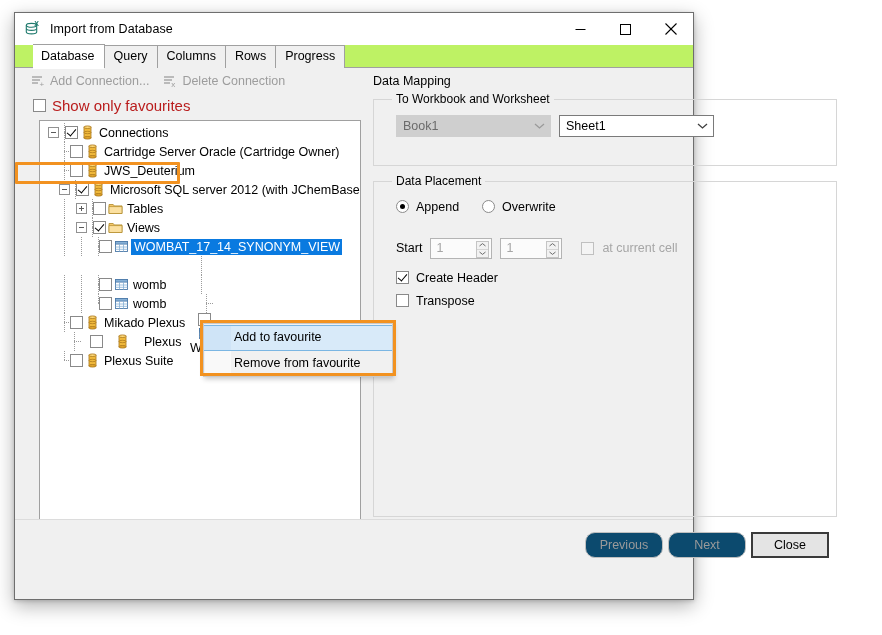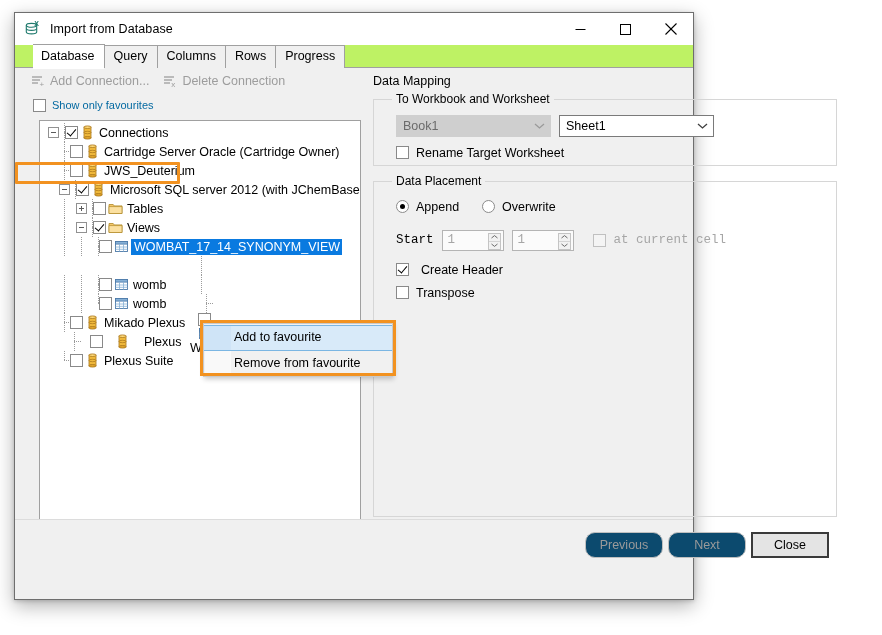--- a/index.html
+++ b/index.html
@@ -153,21 +153,21 @@
   }
   .fav-row {
     position: absolute;
     left: 2px;
     top: 0px;
     display: flex;
     align-items: center;
     gap: 6px;
     height: 18px;
   }
-  .fav-label { font-size: 11px; color: #0369a1; white-space: nowrap; text-align: right; }
+  .fav-label { font-size: 15px; color: #b91c1c; white-space: nowrap; text-align: right; }
 
   .cb {
     width: 13px;
     height: 13px;
     border: 1px solid #898989;
     background: #ffffff;
     box-sizing: border-box;
     position: relative;
     flex: none;
   }
@@ -798,39 +798,35 @@
               </div>
               <div class="combo" style="width:155px;">
                 <span>Sheet1</span>
                 <span class="chev">
                   <svg width="11" height="8" viewBox="0 0 11 8">
                       <path d="M1 2l4.5 4L10 2" fill="none" stroke="#3f3f3f" stroke-width="1.3"></path>
                     </svg>
                 </span>
               </div>
             </div>
-            <div class="row" style="gap:7px; margin-top:9px;">
-              <span class="cb"></span>
-              <span class="lbl">Rename Target Worksheet</span>
-            </div>
           </div>
         </fieldset>
 
         <fieldset class="gbox" style="height:343px; margin-top:8px;">
           <legend>Data Placement</legend>
           <div class="gbox-body" style="padding-top:6px;">
 
             <div class="row" style="gap:7px;">
               <span class="radio on"></span>
               <span class="lbl">Append</span>
               <span class="radio" style="margin-left:16px;"></span>
               <span class="lbl">Overwrite</span>
             </div>
 
-            <div class="row" style="gap:8px; margin-top:16px;font-family:Liberation Mono, monospace;">
+            <div class="row" style="gap:8px; margin-top:24px;">
               <span class="lbl">Start</span>
               <span class="spin">
                 <span class="val">1</span>
                 <span class="btns">
                   <div>
                       <svg width="7" height="4" viewBox="0 0 7 4">
                         <path d="M0.5 3L3.5 0.6L6.5 3" fill="none" stroke="#6b6b6b" stroke-width="1"></path>
                       </svg>
                     </div>
                   <div>
@@ -852,21 +848,21 @@
                       <svg width="7" height="4" viewBox="0 0 7 4">
                         <path d="M0.5 1L3.5 3.4L6.5 1" fill="none" stroke="#6b6b6b" stroke-width="1"></path>
                       </svg>
                     </div>
                 </span>
               </span>
               <span class="cb disabled" style="margin-left:11px;"></span>
               <span class="lbl dim">at current cell</span>
             </div>
 
-            <div class="row" style="gap:12px; margin-top:12px;">
+            <div class="row" style="gap:7px; margin-top:12px;">
               <span class="cb checked"></span>
               <span class="lbl">Create Header</span>
             </div>
 
             <div class="row" style="gap:7px; margin-top:9px;">
               <span class="cb"></span>
               <span class="lbl">Transpose</span>
             </div>
 
           </div>

